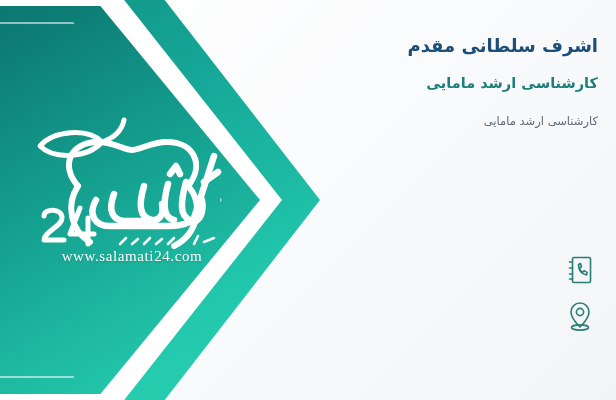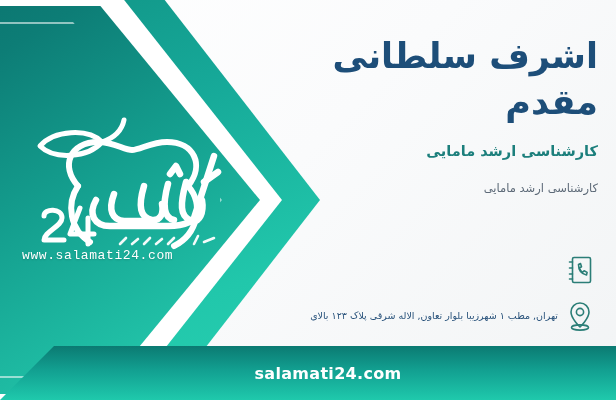--- a/index.html
+++ b/index.html
@@ -84,41 +84,41 @@
     height: 165px;
     z-index: 5;
   }
   .logo-wrap svg { display: block; width: 100%; height: 100%; }
 
   .logo-url {
     position: absolute;
     left: 22px;
     top: 248px;
     width: 220px;
-    text-align: left;
+    text-align: center;
     color: #ffffff;
-    font-size: 13px;
+    font-size: 15px;
     letter-spacing: 0.6px;
-    font-family: Liberation Mono, monospace;
+    font-family: Liberation Serif, serif;
     z-index: 6;
     text-shadow: 0 1px 2px rgba(0,0,0,0.18);
   }
 
   
   .info {
     position: absolute;
     right: 18px;
     top: 34px;
     width: 360px;
     text-align: right;
     direction: rtl;
     z-index: 4;
   }
   .name {
-    font-size: 35px;
+    font-size: 18px;
     font-weight: bold;
     color: #1d4e79;
     line-height: 1.3;
     letter-spacing: 0.2px;
   }
   .degree {
     margin-top: 16px;
     font-size: 14.5px;
     font-weight: bold;
     color: #1c7f7c;
@@ -269,23 +269,19 @@
 
     <div class="contact-row">
       <div class="c-icon">
         <svg width="30" height="32" viewBox="0 0 30 32" fill="none" stroke="#2b7e77" stroke-width="1.6" stroke-linecap="round" stroke-linejoin="round">
           <path d="M15 3 c-5 0 -9 4 -9 9 c0 6.5 9 15 9 15 s9 -8.5 9 -15 c0 -5 -4 -9 -9 -9 z"></path>
           <circle cx="15" cy="12" r="3.6"></circle>
           <ellipse cx="15" cy="27.5" rx="8.5" ry="2.6"></ellipse>
         </svg>
       </div>
       <div class="c-text">
-        <div>تهران, مطب ۱ شهرزیبا بلوار تعاون, الاله شرقی پلاک ۱۲۳ بالای</div>
       </div>
     </div>
 
   </div>
 
-  <div class="bottombar">
-    <div class="site">salamati24.com</div>
-  </div>
 
 </div>
 
 </body></html>

